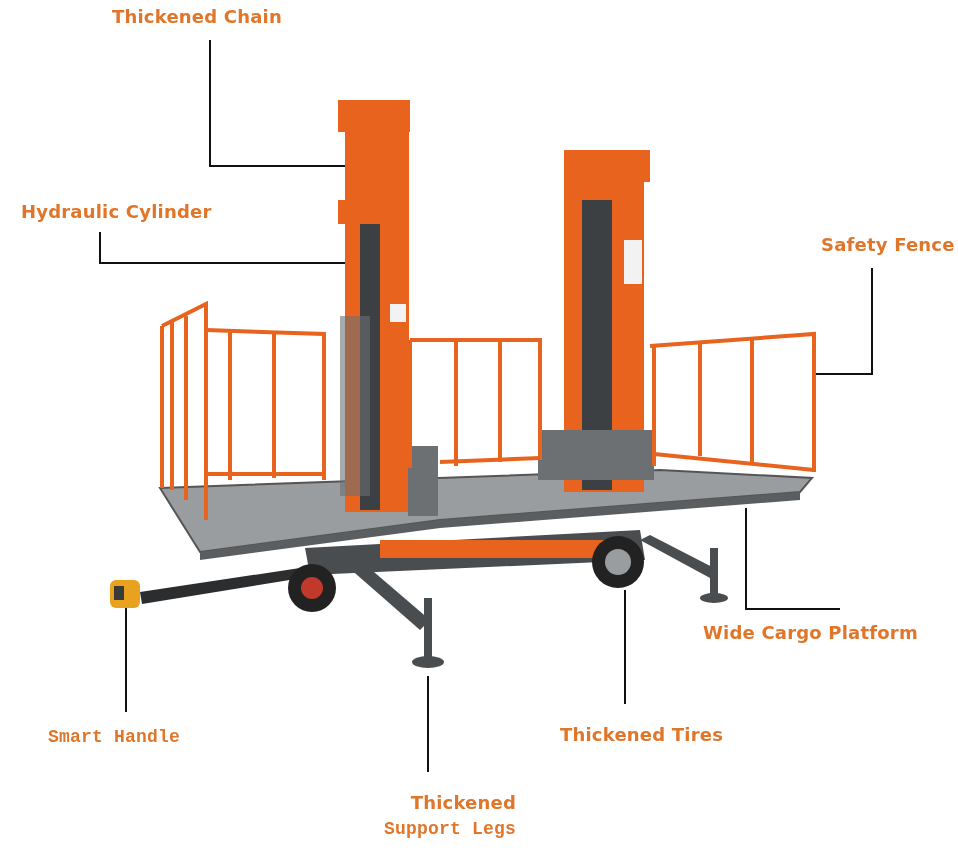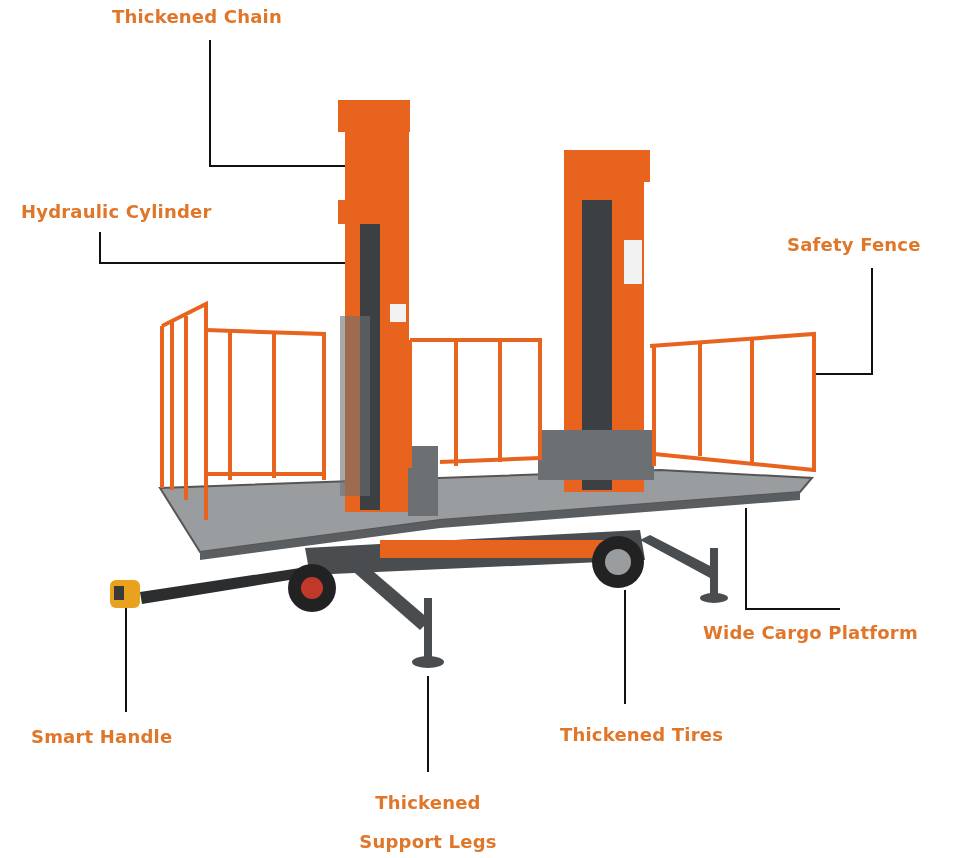--- a/index.html
+++ b/index.html
@@ -1,18 +1,18 @@
 <!DOCTYPE html>
 <html><head>
 <meta charset="utf-8">
 <style>
   html,body{margin:0;padding:0;background:#ffffff;}
   body{width:958px;height:858px;position:relative;overflow:hidden;font-family:"DejaVu Sans","Liberation Sans",sans-serif;}
   .label{position:absolute;color:#e0762a;font-weight:bold;font-size:18px;line-height:26px;white-space:nowrap;letter-spacing:0.2px;}
-  .label.center{text-align:center;}
+  .label.center{text-align:right;}
   svg.scene{position:absolute;left:0;top:0;}
 </style>
 </head>
 <body>
 
 <svg class="scene" width="958" height="858" viewBox="0 0 958 858">
 
   <g stroke="#111" stroke-width="2" fill="none">
     <polyline points="210,40 210,166 362,166"></polyline>
     <polyline points="100,232 100,263 368,263"></polyline>
@@ -86,20 +86,20 @@
     <polyline points="650,346 814,334 814,472"></polyline>
     <line x1="654" y1="346" x2="654" y2="466"></line>
     <line x1="700" y1="344" x2="700" y2="456"></line>
     <line x1="752" y1="340" x2="752" y2="462"></line>
     <line x1="654" y1="454" x2="814" y2="470"></line>
   </g>
 </svg>
 
 <div class="label" style="left:112px;top:4px;">Thickened Chain</div>
 <div class="label" style="left:21px;top:199px;">Hydraulic Cylinder</div>
-<div class="label" style="left:787px;top:232px;">Safety Fence</div>
+<div class="label" style="left:821px;top:232px;">Safety Fence</div>
 <div class="label" style="left:703px;top:620px;">Wide Cargo Platform</div>
-<div class="label" style="left:31px;top:724px;">Smart Handle</div>
+<div class="label" style="left:48px;top:724px;font-family:Liberation Mono, monospace;">Smart Handle</div>
 <div class="label" style="left:560px;top:722px;">Thickened Tires</div>
 <div class="label center" style="left:340px;top:790px;width:176px;">
   <div>Thickened</div>
-  <div style="margin-top:13px;">Support Legs</div>
+  <div style="margin-top:0;font-family:Liberation Mono, monospace;">Support Legs</div>
 </div>
 
 </body></html>

